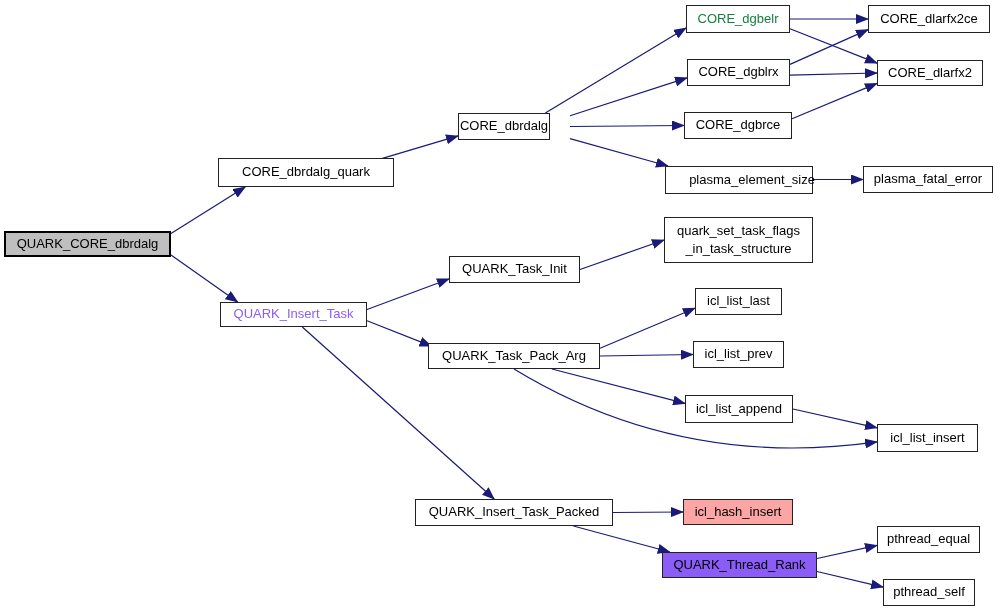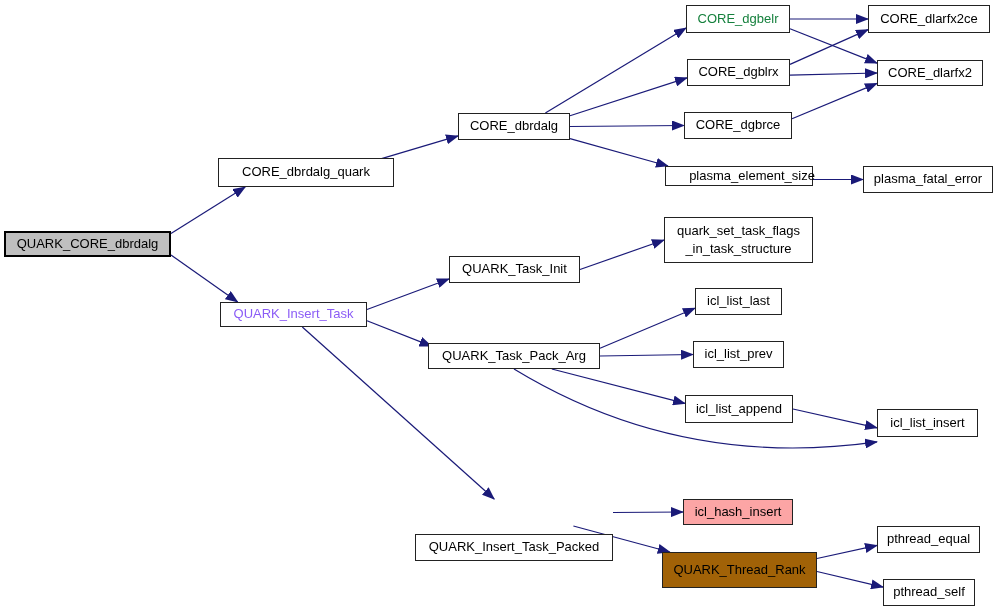--- a/index.html
+++ b/index.html
@@ -77,36 +77,36 @@
         <path d="M793,409 L877,427.84" fill="none" stroke="#1a1a78" stroke-width="1.2" marker-end="url(#arrow)"></path>
         <path d="M613,512.5 L683,512" fill="none" stroke="#1a1a78" stroke-width="1.2" marker-end="url(#arrow)"></path>
         <path d="M573.4,526 L669.75,552" fill="none" stroke="#1a1a78" stroke-width="1.2" marker-end="url(#arrow)"></path>
         <path d="M817,558.5 L877,545.44" fill="none" stroke="#1a1a78" stroke-width="1.2" marker-end="url(#arrow)"></path>
         <path d="M817,571.5 L883,587.1" fill="none" stroke="#1a1a78" stroke-width="1.2" marker-end="url(#arrow)"></path>
       </g>
   </svg>
   <div id="node-layer">
       <div class="node root" style="left: 4px; top: 231px; width: 167px; height: 26px; background: rgb(191, 191, 191); color: rgb(0, 0, 0);">QUARK_CORE_dbrdalg</div>
       <div class="node" style="left: 218px; top: 158px; width: 176px; height: 29px; background: rgb(255, 255, 255); color: rgb(0, 0, 0); border-color: rgb(34, 34, 34);">CORE_dbrdalg_quark</div>
-      <div class="node" style="left: 458px; top: 113px; width: 112px; height: 27px; background: rgb(255, 255, 255); color: rgb(0, 0, 0); border-color: rgb(34, 34, 34);">CORE_dbrdalg</div>
+      <div class="node" style="left: 458px; top: 113px; width: 92px; height: 27px; background: rgb(255, 255, 255); color: rgb(0, 0, 0); border-color: rgb(34, 34, 34);">CORE_dbrdalg</div>
       <div class="node" style="left: 686px; top: 5px; width: 104px; height: 28px; background: rgb(255, 255, 255); color: #15803d; border-color: rgb(34, 34, 34);">CORE_dgbelr</div>
       <div class="node" style="left: 868px; top: 5px; width: 122px; height: 28px; background: rgb(255, 255, 255); color: rgb(0, 0, 0); border-color: rgb(34, 34, 34);">CORE_dlarfx2ce</div>
       <div class="node" style="left: 687px; top: 59px; width: 103px; height: 27px; background: rgb(255, 255, 255); color: rgb(0, 0, 0); border-color: rgb(34, 34, 34);">CORE_dgblrx</div>
       <div class="node" style="left: 877px; top: 60px; width: 106px; height: 26px; background: rgb(255, 255, 255); color: rgb(0, 0, 0); border-color: rgb(34, 34, 34);">CORE_dlarfx2</div>
       <div class="node" style="left: 684px; top: 112px; width: 108px; height: 27px; background: rgb(255, 255, 255); color: rgb(0, 0, 0); border-color: rgb(34, 34, 34);">CORE_dgbrce</div>
-      <div class="node" style="left: 665px; top: 166px; width: 148px; height: 20px; background: rgb(255, 255, 255); color: rgb(0, 0, 0); border-color: rgb(34, 34, 34); padding-left: 26px;">plasma_element_size</div>
+      <div class="node" style="left: 665px; top: 166px; width: 148px; height: 28px; background: rgb(255, 255, 255); color: rgb(0, 0, 0); border-color: rgb(34, 34, 34); padding-left: 26px;">plasma_element_size</div>
       <div class="node" style="left: 863px; top: 166px; width: 130px; height: 27px; background: rgb(255, 255, 255); color: rgb(0, 0, 0); border-color: rgb(34, 34, 34);">plasma_fatal_error</div>
       <div class="node" style="left: 664px; top: 217px; width: 149px; height: 46px; background: rgb(255, 255, 255); color: rgb(0, 0, 0); border-color: rgb(34, 34, 34);">quark_set_task_flags
 _in_task_structure</div>
       <div class="node" style="left: 449px; top: 256px; width: 131px; height: 27px; background: rgb(255, 255, 255); color: rgb(0, 0, 0); border-color: rgb(34, 34, 34);">QUARK_Task_Init</div>
       <div class="node" style="left: 695px; top: 288px; width: 87px; height: 27px; background: rgb(255, 255, 255); color: rgb(0, 0, 0); border-color: rgb(34, 34, 34);">icl_list_last</div>
       <div class="node" style="left: 220px; top: 302px; width: 147px; height: 25px; background: rgb(255, 255, 255); color: #8b5cf6; border-color: rgb(34, 34, 34);">QUARK_Insert_Task</div>
       <div class="node" style="left: 428px; top: 343px; width: 172px; height: 26px; background: rgb(255, 255, 255); color: rgb(0, 0, 0); border-color: rgb(34, 34, 34);">QUARK_Task_Pack_Arg</div>
       <div class="node" style="left: 693px; top: 341px; width: 91px; height: 27px; background: rgb(255, 255, 255); color: rgb(0, 0, 0); border-color: rgb(34, 34, 34);">icl_list_prev</div>
       <div class="node" style="left: 685px; top: 395px; width: 108px; height: 28px; background: rgb(255, 255, 255); color: rgb(0, 0, 0); border-color: rgb(34, 34, 34);">icl_list_append</div>
-      <div class="node" style="left: 877px; top: 409px; width: 101px; height: 28px; background: rgb(255, 255, 255); color: rgb(0, 0, 0); border-color: rgb(34, 34, 34);">icl_list_insert</div>
-      <div class="node" style="left: 415px; top: 499px; width: 198px; height: 27px; background: rgb(255, 255, 255); color: rgb(0, 0, 0); border-color: rgb(34, 34, 34); margin-top: 35px;">QUARK_Insert_Task_Packed</div>
+      <div class="node" style="left: 877px; top: 424px; width: 101px; height: 28px; background: rgb(255, 255, 255); color: rgb(0, 0, 0); border-color: rgb(34, 34, 34);">icl_list_insert</div>
+      <div class="node" style="left: 415px; top: 499px; width: 198px; height: 27px; background: rgb(255, 255, 255); color: rgb(0, 0, 0); border-color: rgb(34, 34, 34);">QUARK_Insert_Task_Packed</div>
       <div class="node" style="left: 683px; top: 499px; width: 110px; height: 26px; background: #fca5a5; color: rgb(0, 0, 0); border-color: rgb(34, 34, 34);">icl_hash_insert</div>
-      <div class="node" style="left: 662px; top: 552px; width: 155px; height: 36px; background: #a16207; color: rgb(0, 0, 0); border-color: rgb(34, 34, 34);">QUARK_Thread_Rank</div>
+      <div class="node" style="left: 662px; top: 552px; width: 155px; height: 26px; background: #8b5cf6; color: rgb(0, 0, 0); border-color: rgb(34, 34, 34);">QUARK_Thread_Rank</div>
       <div class="node" style="left: 877px; top: 526px; width: 103px; height: 27px; background: rgb(255, 255, 255); color: rgb(0, 0, 0); border-color: rgb(34, 34, 34);">pthread_equal</div>
       <div class="node" style="left: 883px; top: 579px; width: 92px; height: 27px; background: rgb(255, 255, 255); color: rgb(0, 0, 0); border-color: rgb(34, 34, 34);">pthread_self</div>
     </div>
 </div>
 
 </body></html>

